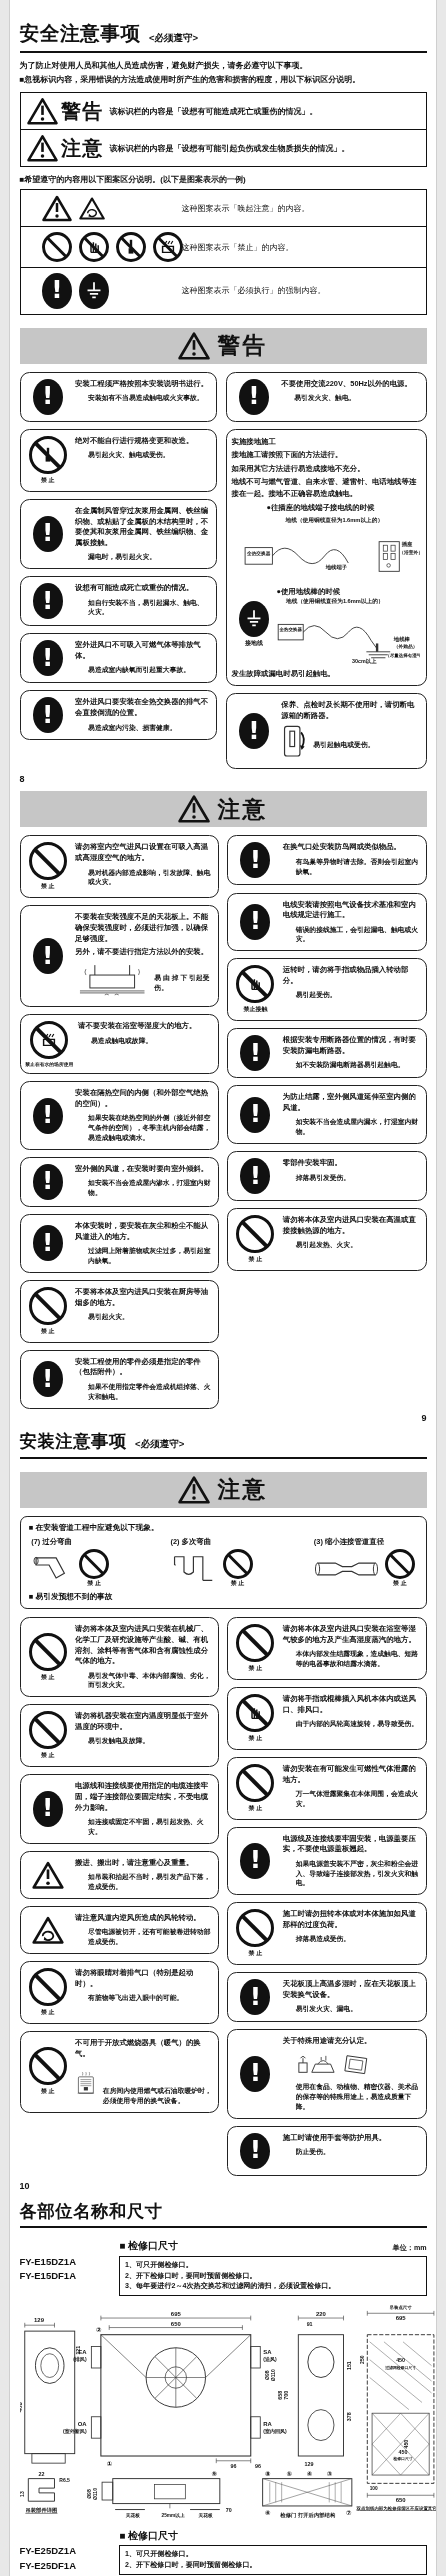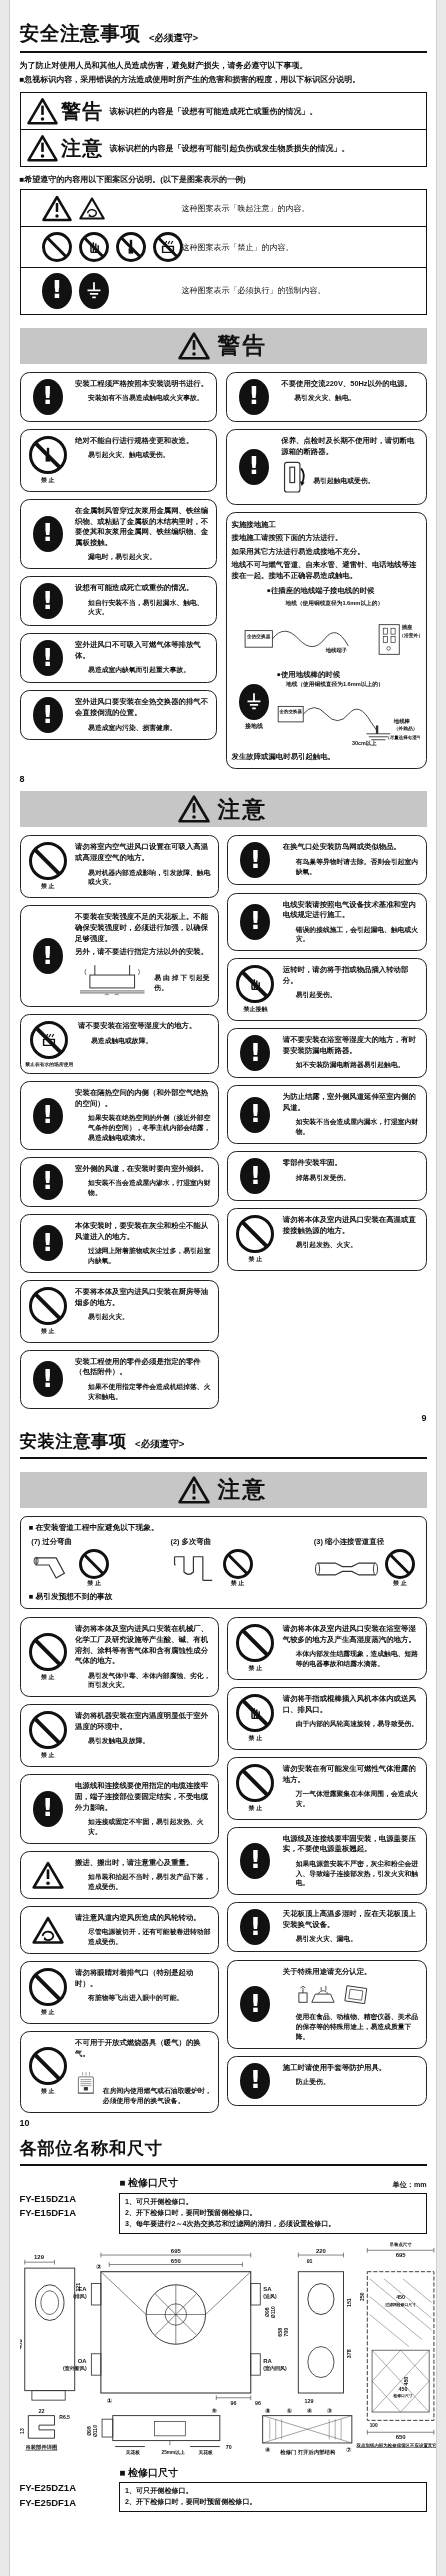--- a/index.html
+++ b/index.html
@@ -230,37 +230,20 @@
     <div class="col">
       <div class="card">
         <div class="icwrap">
             <span class="ic-must"></span>
           </div>
         <div class="body">
             <div class="t">不要使用交流220V、50Hz以外的电源。</div>
             <div class="c">易引发火灾、触电。</div>
           </div>
       </div>
-      <div class="card">
-        <div class="icwrap">
-            <span class="ic-must"></span>
-          </div>
-        <div class="body">
-            <div class="t">保养、点检时及长期不使用时，请切断电源箱的断路器。</div>
-          <div style="display:flex;align-items:center;gap:6px;margin-top:2.4px;">
-            <svg width="26" height="38" viewBox="0 0 44 64">
-                <rect x="6" y="4" width="26" height="50" rx="4" fill="none" stroke="#333" stroke-width="2"></rect>
-                <rect x="15" y="12" width="8" height="26" fill="none" stroke="#333" stroke-width="2"></rect>
-                <path d="M34 14 q8 10 2 24" fill="none" stroke="#111" stroke-width="3"></path>
-                <path d="M32 36 l8 2 -5 6 Z" fill="#111"></path>
-              </svg>
-            <div class="c" style="padding-left:0;">易引起触电或受伤。</div>
-          </div>
-        </div>
-      </div>
       <div class="card gcard">
         <div class="t0">实施接地施工</div>
         <div class="t0">接地施工请按照下面的方法进行。</div>
         <div class="t0">如采用其它方法进行易造成接地不充分。</div>
         <div class="t0">地线不可与燃气管道、自来水管、避雷针、电话地线等连接在一起。接地不正确容易造成触电。</div>
         <div class="bullet">●往插座的地线端子接电线的时候</div>
         <div class="wnote">地线（使用铜线直径为1.6mm以上的）</div>
         <svg class="draw" width="179" height="51" viewBox="0 0 300 86" style="align-self:flex-end;">
           <rect x="6" y="28" width="46" height="28" fill="none" stroke="#333" stroke-width="1.5"></rect>
           <text x="29" y="40" font-size="8" text-anchor="middle">全热交换器</text>
@@ -295,20 +278,37 @@
               <rect x="166" y="56" width="4" height="14" fill="#333"></rect>
               <text x="196" y="52" font-size="9">地线棒</text>
               <text x="196" y="63" font-size="8">（外购品）</text>
               <text x="126" y="88" font-size="9">30cm以上</text>
               <text x="182" y="78" font-size="7.5">（尽量选择有湿气的地方）</text>
             </svg>
           </div>
         </div>
         <div class="cons">发生故障或漏电时易引起触电。</div>
       </div>
+      <div class="card">
+        <div class="icwrap">
+            <span class="ic-must"></span>
+          </div>
+        <div class="body">
+            <div class="t">保养、点检时及长期不使用时，请切断电源箱的断路器。</div>
+          <div style="display:flex;align-items:center;gap:6px;margin-top:2.4px;">
+            <svg width="26" height="38" viewBox="0 0 44 64">
+                <rect x="6" y="4" width="26" height="50" rx="4" fill="none" stroke="#333" stroke-width="2"></rect>
+                <rect x="15" y="12" width="8" height="26" fill="none" stroke="#333" stroke-width="2"></rect>
+                <path d="M34 14 q8 10 2 24" fill="none" stroke="#111" stroke-width="3"></path>
+                <path d="M32 36 l8 2 -5 6 Z" fill="#111"></path>
+              </svg>
+            <div class="c" style="padding-left:0;">易引起触电或受伤。</div>
+          </div>
+        </div>
+      </div>
     </div>
   </div>
   <div class="pagenum">8</div>
 
   <div class="band" style="margin-top:7.1px;">
     <svg width="32" height="30" viewBox="0 0 60 54">
         <path d="M30 4 L57 50 L3 50 Z" fill="none" stroke="#111" stroke-width="5" stroke-linejoin="round"></path>
         <rect x="27.5" y="16" width="5" height="18" fill="#111"></rect>
         <circle cx="30" cy="42" r="3.4" fill="#111"></circle>
       </svg>
@@ -439,21 +439,21 @@
         <div class="body">
             <div class="t">运转时，请勿将手指或物品插入转动部分。</div>
             <div class="c">易引起受伤。</div>
           </div>
       </div>
       <div class="card">
         <div class="icwrap">
             <span class="ic-must"></span>
           </div>
         <div class="body">
-            <div class="t">请不要安装在浴室等湿度大的地方，有时要安装防漏电断路器。</div>
+            <div class="t">根据安装专用断路器位置的情况，有时要安装防漏电断路器。</div>
             <div class="c">如不安装防漏电断路器易引起触电。</div>
           </div>
       </div>
       <div class="card">
         <div class="icwrap">
             <span class="ic-must"></span>
           </div>
         <div class="body">
             <div class="t">为防止结露，室外侧风道延伸至室内侧的风道。</div>
             <div class="c">如安装不当会造成屋内漏水，打湿室内财物。</div>
@@ -665,20 +665,30 @@
             <div class="c">万一气体泄露聚集在本体周围，会造成火灾。</div>
           </div>
       </div>
       <div class="card">
         <div class="icwrap">
             <span class="ic-must"></span>
           </div>
         <div class="body">
             <div class="t">电源线及连接线要牢固安装，电源盖要压实，不要使电源盖板翘起。</div>
             <div class="c">如果电源盖安装不严密，灰尘和粉尘会进入、导致端子连接部发热，引发火灾和触电。</div>
+          </div>
+      </div>
+      <div class="card">
+        <div class="icwrap">
+            <span class="ic-pro"></span>
+            <span class="ilab">禁 止</span>
+          </div>
+        <div class="body">
+            <div class="t">施工时请勿扭转本体或对本体施加如风道那样的过度负荷。</div>
+            <div class="c">掉落易造成受伤。</div>
           </div>
       </div>
       <div class="card">
         <div class="icwrap">
             <span class="ic-must"></span>
           </div>
         <div class="body">
             <div class="t">天花板顶上高温多湿时，应在天花板顶上安装换气设备。</div>
             <div class="c">易引发火灾、漏电。</div>
           </div>

